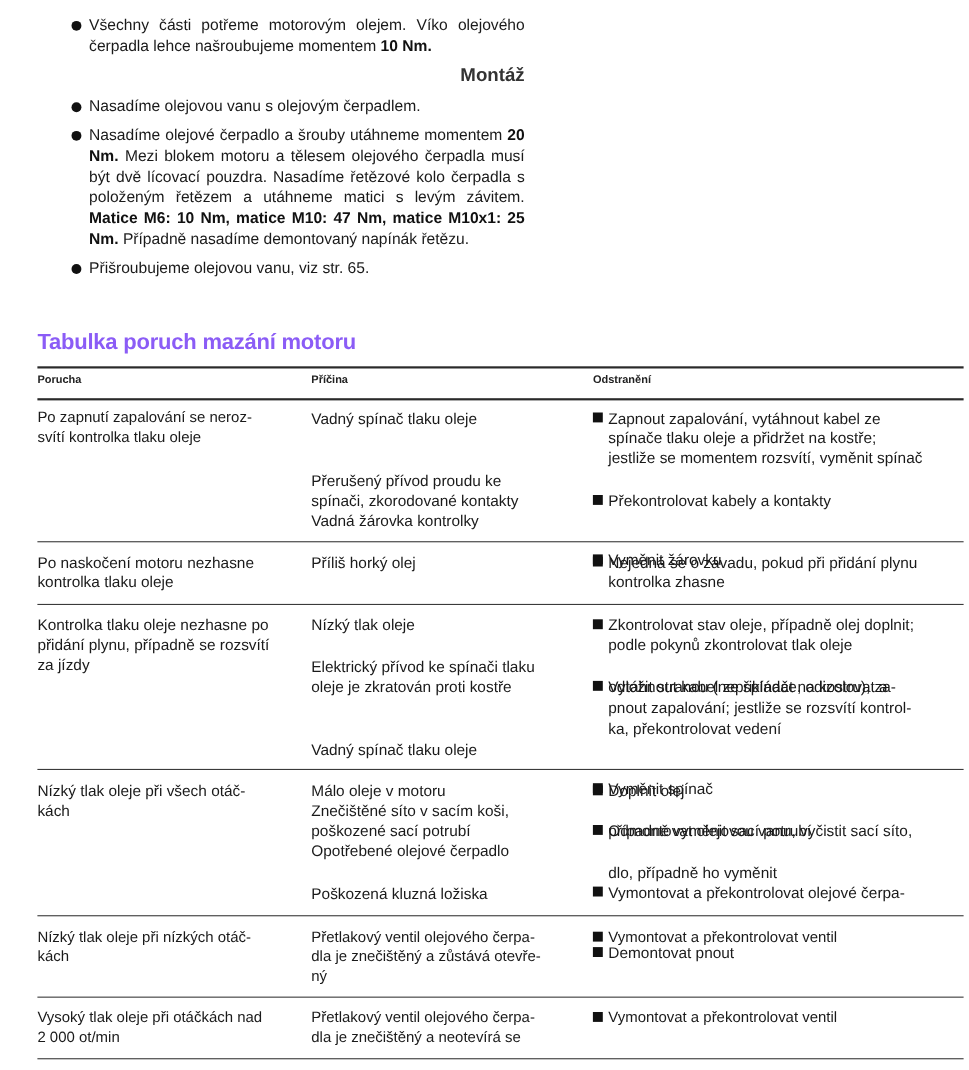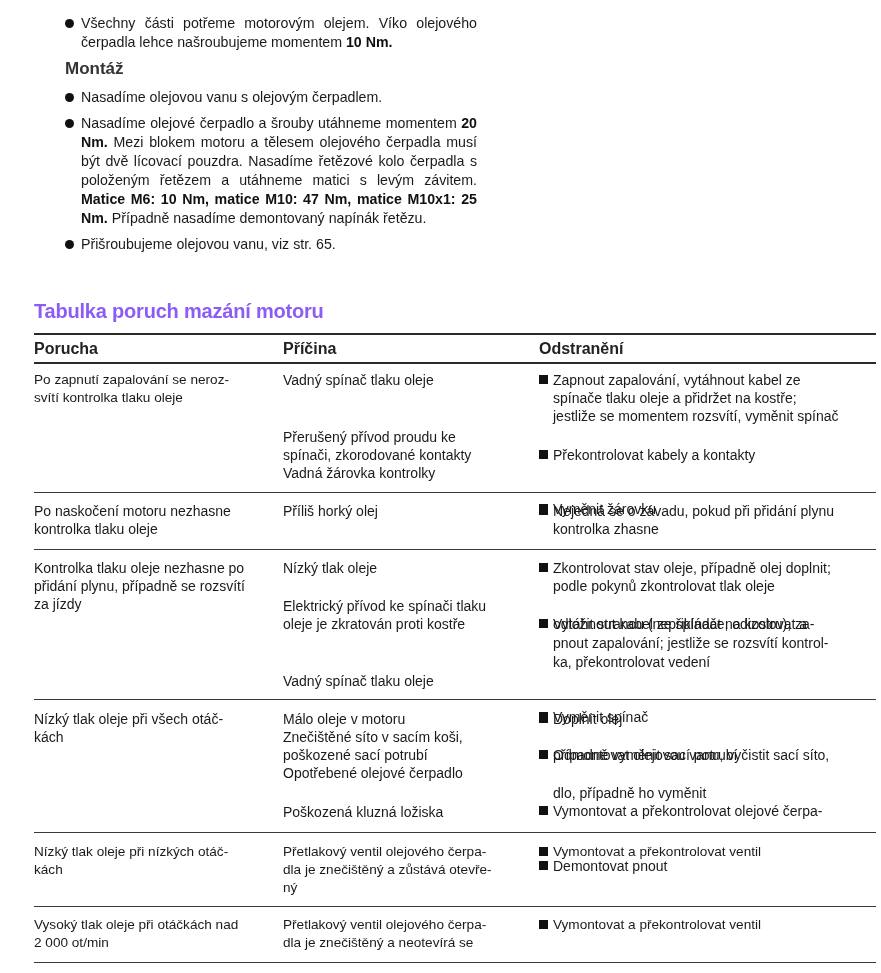--- a/index.html
+++ b/index.html
@@ -7,29 +7,29 @@
     width: 881px; height: 973px; position: relative; overflow: hidden;
     font-family: "Liberation Sans", sans-serif; color: #1a1a1a;
   }
   .page { position: absolute; left: 0; top: 0; width: 881px; height: 973px; }
   .intro { position: absolute; left: 34px; top: 14px; width: 412px; font-size: 14.2px; line-height: 19px; margin-left: 31px; }
   .bullet { position: relative; padding-left: 16px; margin-bottom: 7px; text-align: justify; }
   .bullet::before {
     content: ""; position: absolute; left: 0; top: 5px; width: 9px; height: 9px;
     border-radius: 50%; background: #111;
   }
-  .subhead { font-weight: bold; font-size: 17px; margin: 4px 0 10px 0; color: #333; }
+  .subhead { font-weight: bold; font-size: 17px; margin: 4px 0 10px 0; color: #333; text-align: right; }
   b { font-weight: bold; color: #111; }
   .title {
     position: absolute; left: 34px; top: 300px; font-size: 20px; font-weight: bold; color: #8b5cf6;
     letter-spacing: -0.2px;
   }
   .rule { position: absolute; left: 34px; width: 842px; height: 0; border-top: 1.5px solid #3a3a3a; }
   .rule.thick { border-top: 2px solid #2a2a2a; }
-  .hdr { position: absolute; top: 340px; font-size: 16px; font-weight: bold; color: #222; }
+  .hdr { position: absolute; top: 340px; font-size: 10px; font-weight: bold; color: #222; }
   .row { position: absolute; left: 34px; width: 842px; font-size: 14px; line-height: 18px; }
   .c1 { position: absolute; left: 0; width: 240px; }
   .c2 { position: absolute; left: 249px; width: 250px; }
   .c3 { position: absolute; left: 505px; width: 340px; }
   .line { position: absolute; white-space: nowrap; }
   .sq { position: relative; padding-left: 14px; }
   .sq::before { content: ""; position: absolute; left: 0; top: 4px; width: 9px; height: 9px; background: #111; }
   .cond { font-size: 13.6px; }
 </style>
 </head>

